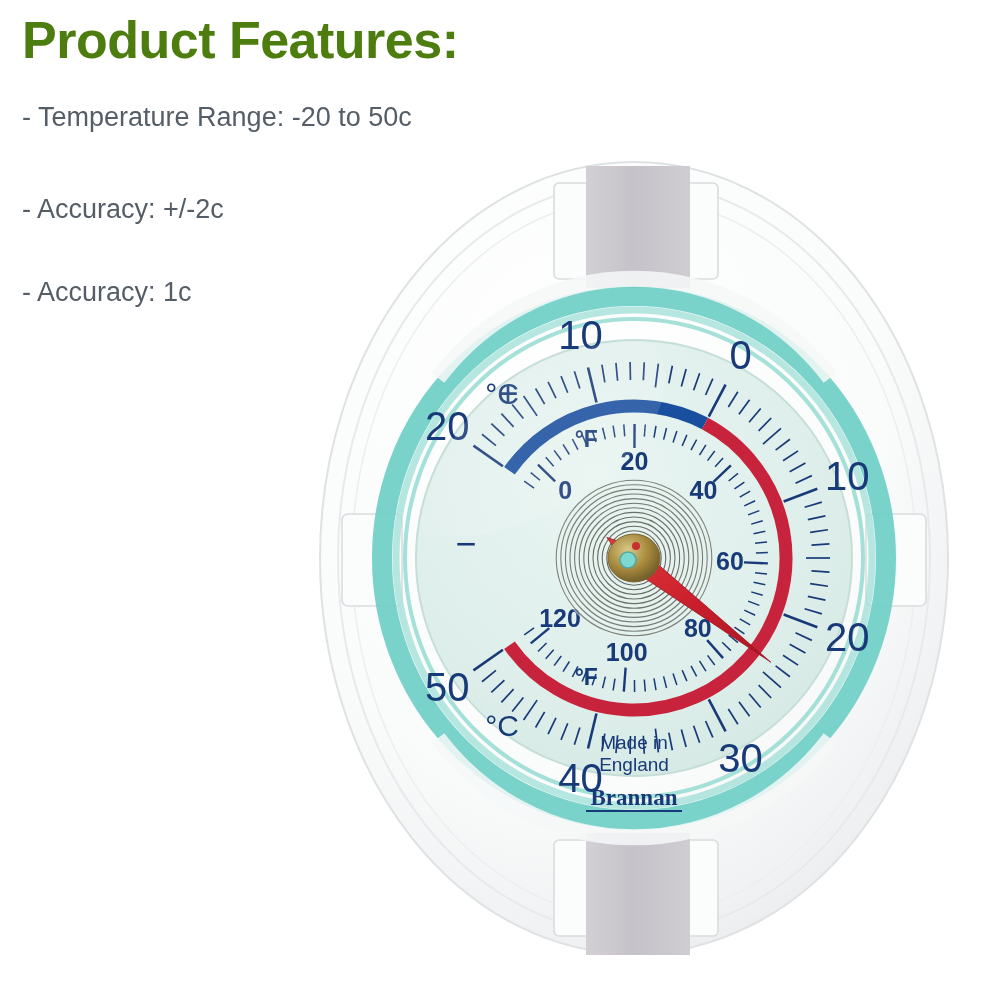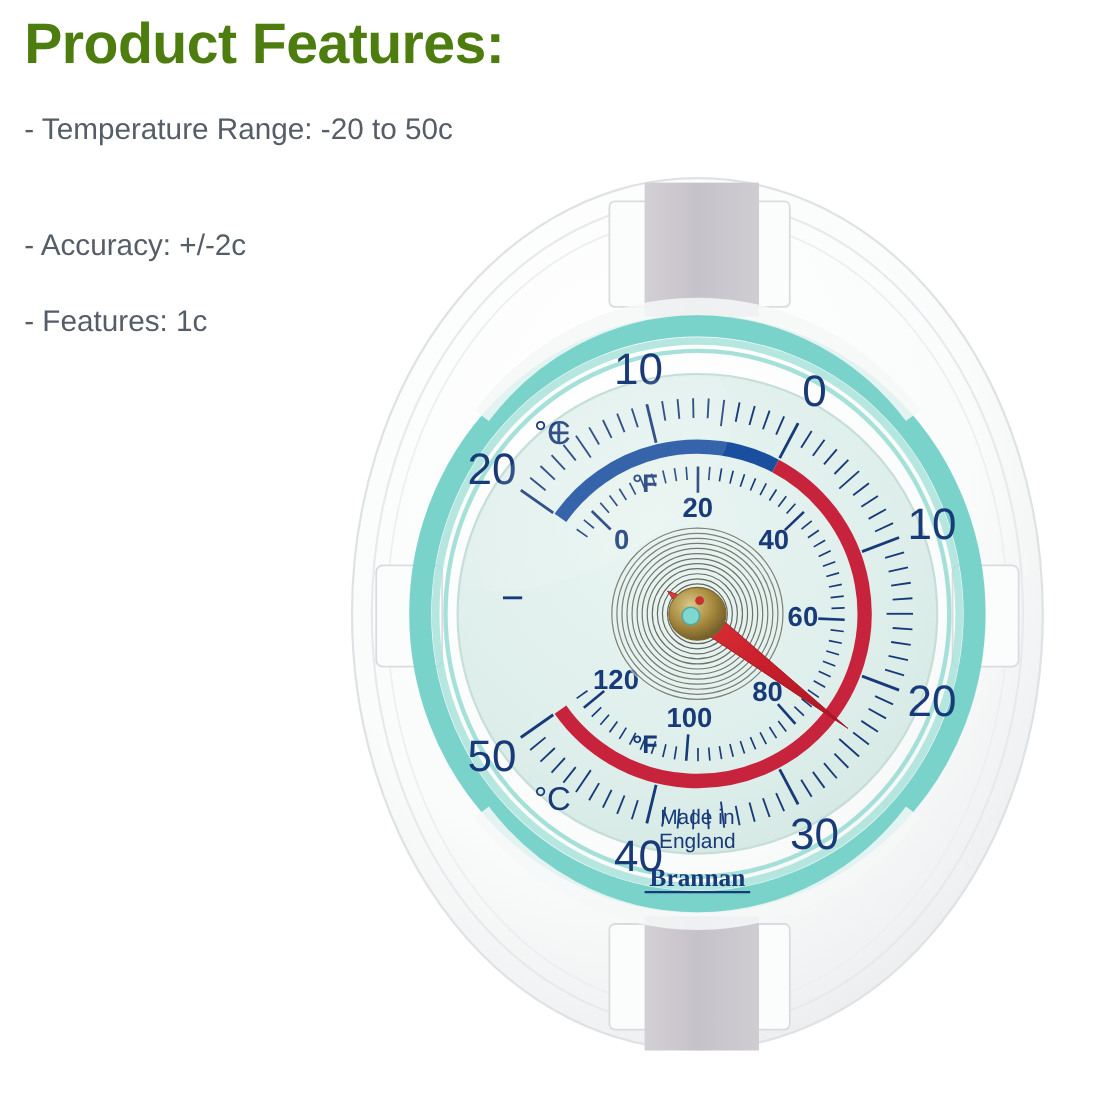--- a/index.html
+++ b/index.html
@@ -18,21 +18,21 @@
     position:absolute;left:22px;top:14px;
     font-size:52px;font-weight:bold;letter-spacing:-0.5px;
     color:#4d7c0f;white-space:nowrap;line-height:1;
   }
   .feat-line{
     position:absolute;left:22px;
     font-size:27px;color:#555d66;white-space:nowrap;
     letter-spacing:0px;
   }
   .feat-0{top:102px;}
-  .feat-1{top:208px;}
+  .feat-1{top:194px;}
   .feat-2{top:277px;}
 
   
   #thermo{
     position:absolute;
     left:318px;top:128px;
     width:632px;height:828px;
   }
   #thermo svg{display:block;width:100%;height:100%;}
   .dial-txt{
@@ -51,21 +51,21 @@
 </style>
 </head>
 <body>
 
 <div id="page">
 
   <div class="features">
     <div class="features-title">Product Features:</div>
     <div class="feat-line feat-0">- Temperature Range: -20 to 50c</div>
     <div class="feat-line feat-1">- Accuracy: +/-2c</div>
-    <div class="feat-line feat-2">- Features: 1c</div>
+    <div class="feat-line feat-2">- Accuracy: 1c</div>
   </div>
 
   <div id="thermo">
     <svg viewBox="0 0 632 828" xmlns="http://www.w3.org/2000/svg">
       <defs>
         <radialGradient id="shellG" cx="40%" cy="30%" r="80%">
           <stop offset="0%" stop-color="#ffffff"></stop>
           <stop offset="62%" stop-color="#fafbfb"></stop>
           <stop offset="88%" stop-color="#eff0f1"></stop>
           <stop offset="100%" stop-color="#e2e4e6"></stop>

